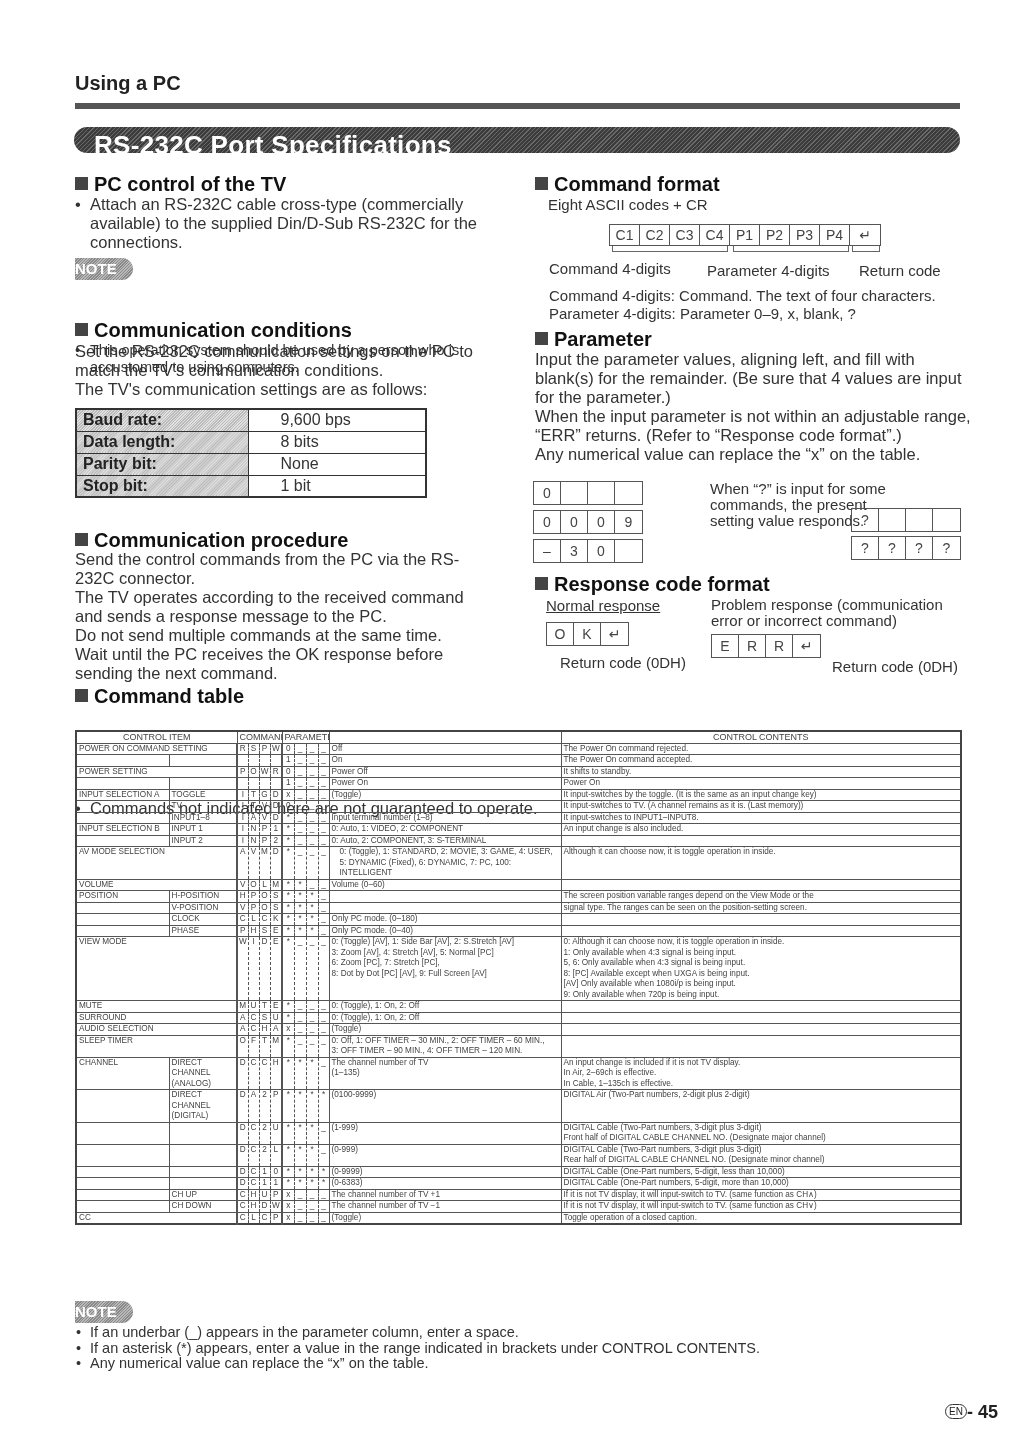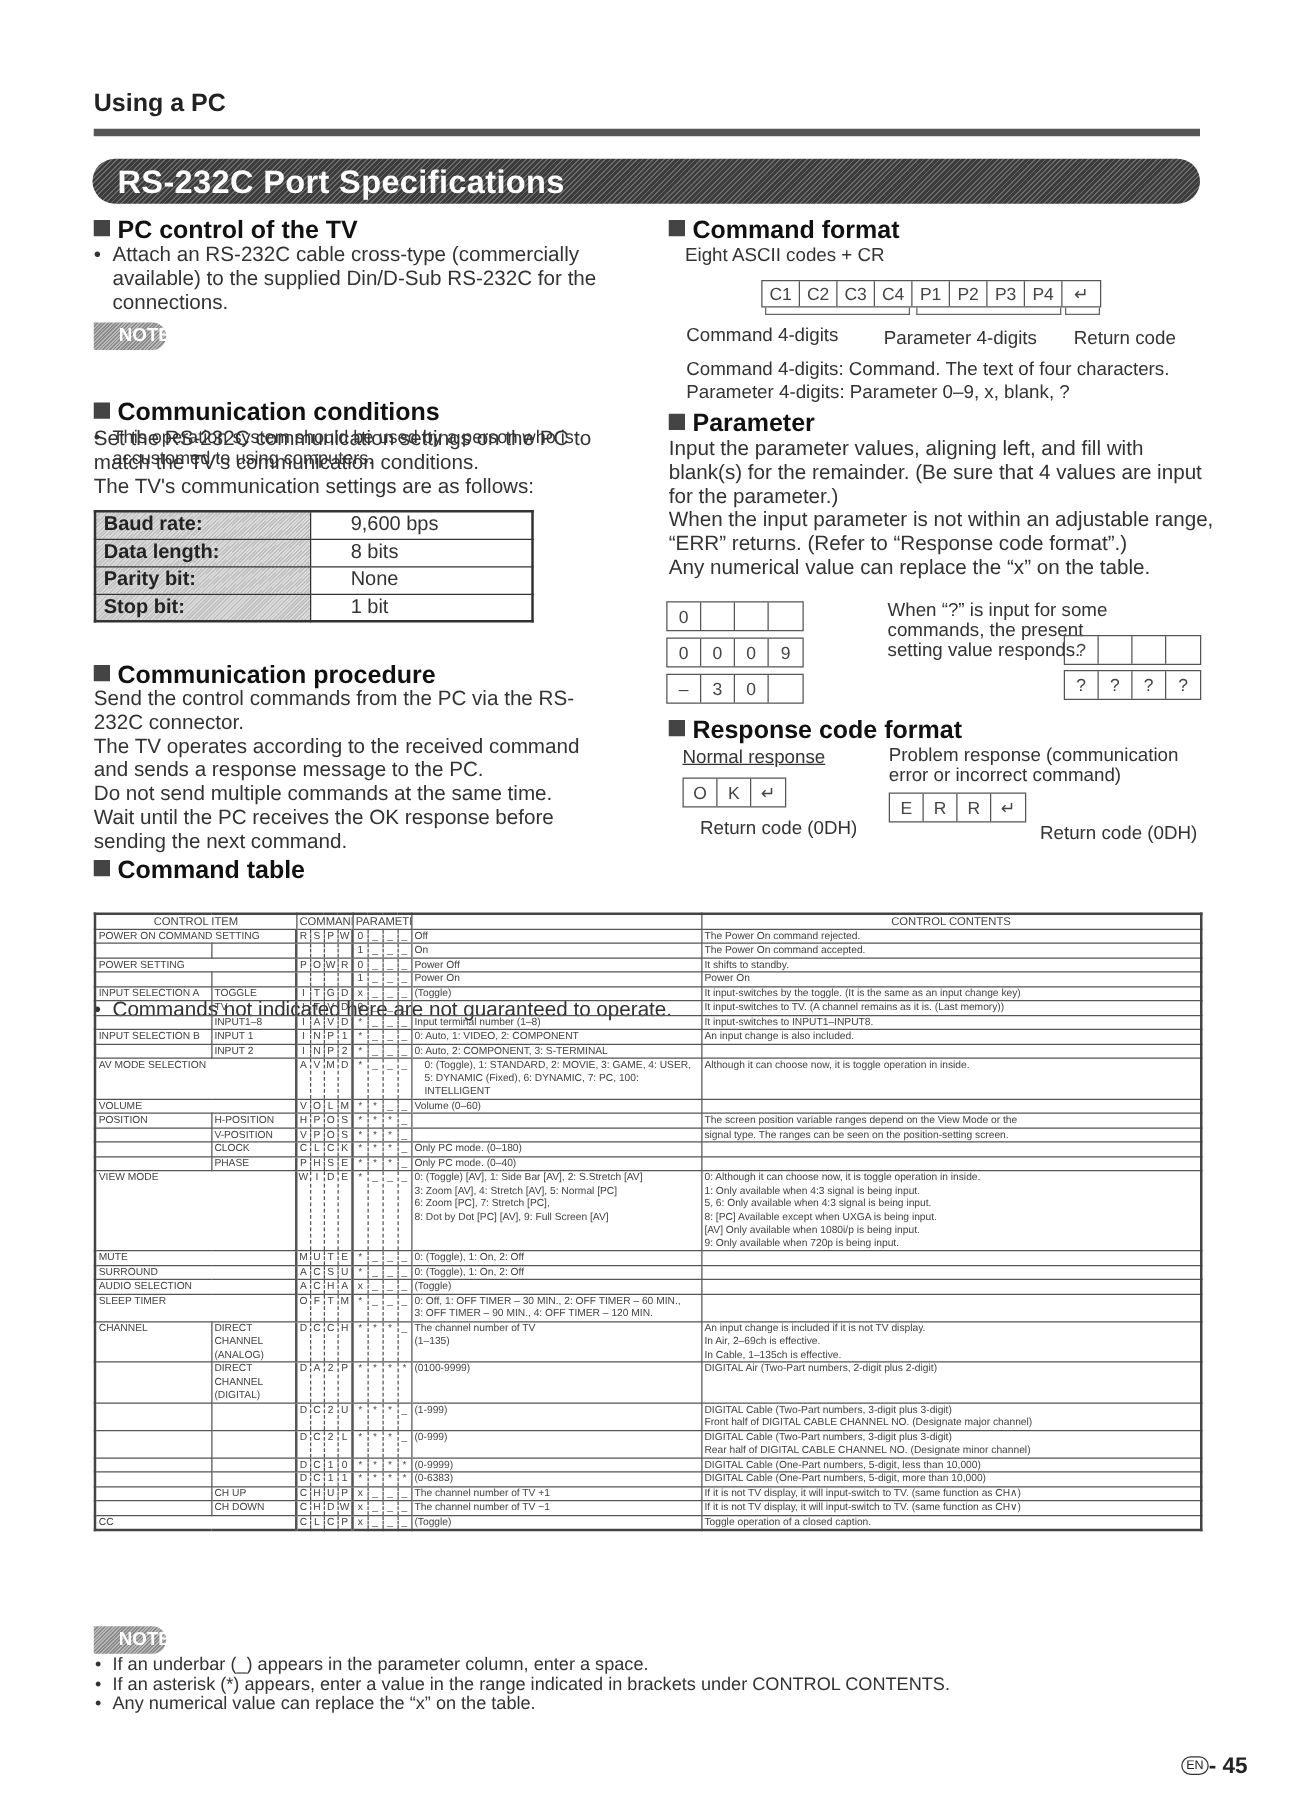--- a/index.html
+++ b/index.html
@@ -2,35 +2,35 @@
 <html><head>
 <meta charset="utf-8">
 <style>
   * { box-sizing: border-box; margin: 0; padding: 0; }
   html, body { width: 1032px; height: 1456px; background: #fff; overflow: hidden; }
   body { position: relative; font-family: "Liberation Sans", sans-serif; color: #222; }
 
   .page-header { position: absolute; left: 75px; top: 72px; font-size: 20px; font-weight: bold; color: #222; }
   .header-rule { position: absolute; left: 75px; top: 103px; width: 885px; height: 6px; background: #555; }
 
-  .banner { position: absolute; left: 74px; top: 127px; width: 886px; height: 36px; border-radius: 19px;
+  .banner { position: absolute; left: 74px; top: 127px; width: 886px; height: 26px; border-radius: 19px;
     background: repeating-linear-gradient(135deg, #3c3c3c 0 2px, #6a6a6a 2px 3px); }
   .banner-title { position: absolute; left: 20px; top: 3px; font-size: 26px; font-weight: bold; color: #fff; letter-spacing: 0.3px; }
 
   .h2 { position: absolute; font-size: 20px; font-weight: bold; color: #111; white-space: nowrap; }
   .h2 .sq { display: inline-block; width: 13px; height: 13px; background: #444; margin-right: 6px; vertical-align: 1px; }
 
   .para { position: absolute; font-size: 16.5px; line-height: 19px; color: #333; }
   .para-sm { position: absolute; font-size: 14.5px; line-height: 17px; color: #333; }
   .bullet::before { content: "\2022"; position: absolute; left: -15px; }
   .bullet { position: relative; }
 
   .note-badge { position: absolute; width: 58px; height: 22px; border-radius: 0 11px 11px 0;
     background: repeating-linear-gradient(135deg, #8a8a8a 0 1px, #b8b8b8 1px 2px);
-    color: #fff; font-weight: bold; font-size: 15px; padding-left: 20px; line-height: 22px; }
+    color: #fff; font-weight: bold; font-size: 15px; padding-left: 0; line-height: 22px; }
 
   
   .comm-table { position: absolute; left: 75px; top: 408px; width: 352px; border: 2px solid #333; border-collapse: collapse; }
   .comm-table td { border: 1px solid #333; height: 22px; font-size: 16px; padding: 0 6px; }
   .comm-table td.k { width: 172px; font-weight: bold; color: #222;
     background: repeating-linear-gradient(135deg, #bbb 0 1px, #e0e0e0 1px 2px); }
   .comm-table td.v { color: #333; padding-left: 32px; }
 
   
   .boxrow { position: absolute; display: flex; border: 1px solid #555; }

